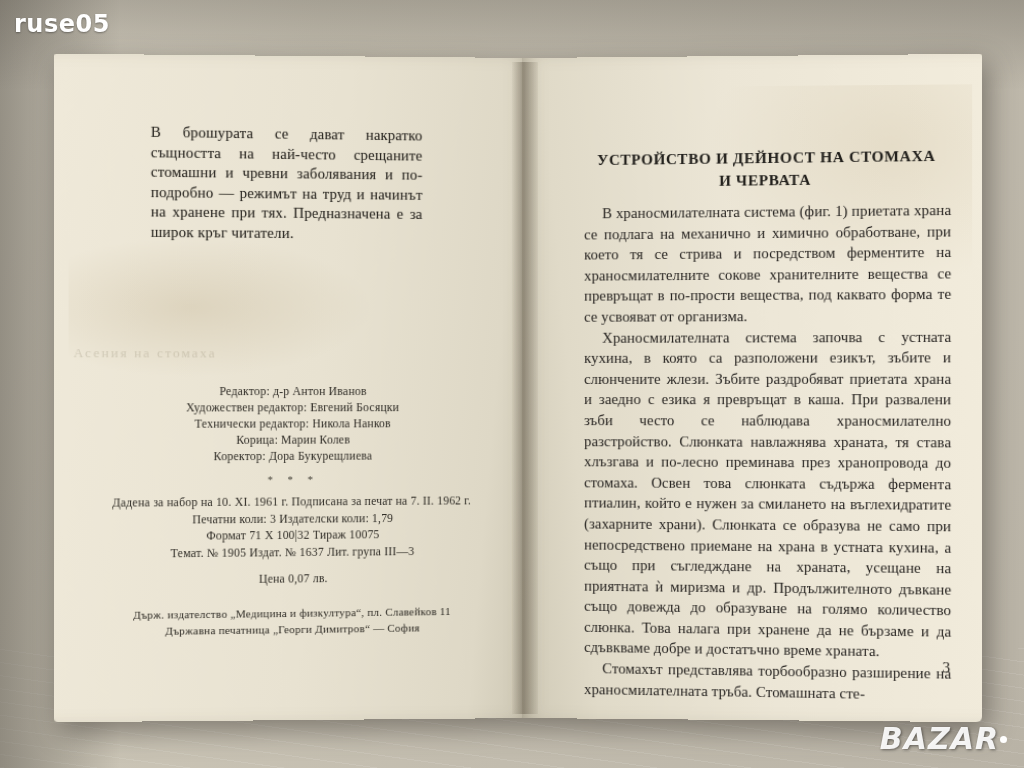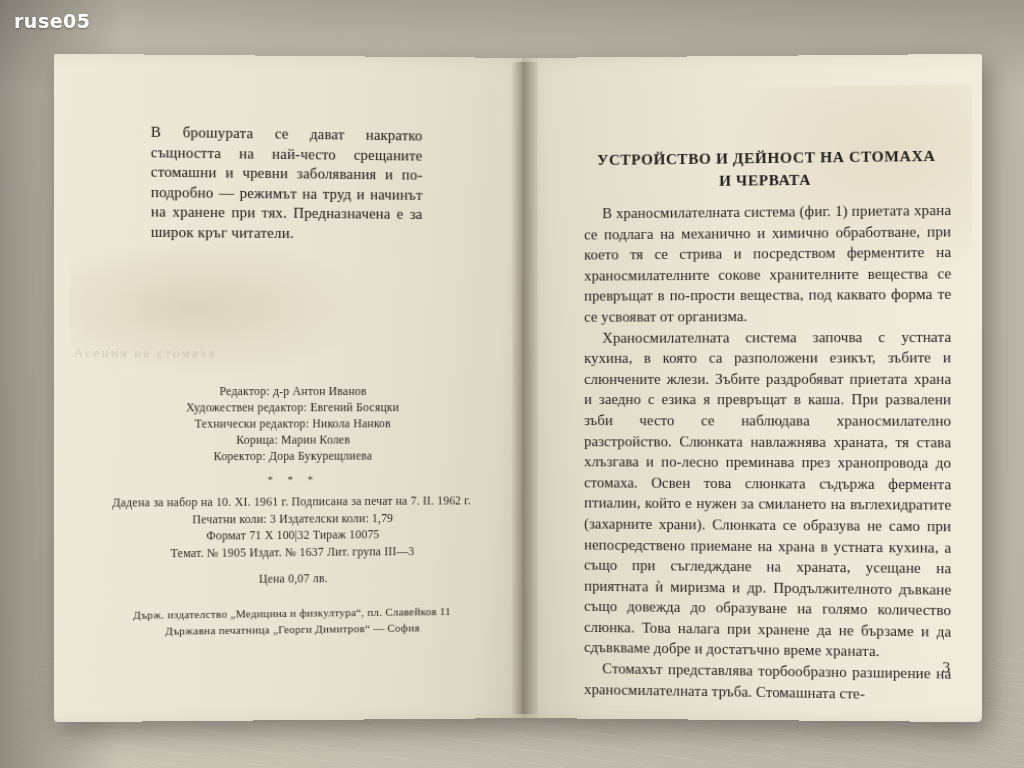--- a/index.html
+++ b/index.html
@@ -220,21 +220,21 @@
     font-size: 15px;
     color: #2a2722;
   }
 
   
   .wm-topleft {
     position: absolute;
     left: 14px;
     top: 10px;
     font-family: "DejaVu Sans", sans-serif;
-    font-size: 19px;
+    font-size: 24px;
     font-weight: bold;
     color: #ffffff;
     text-shadow: 0 1px 2px rgba(0,0,0,0.35);
     letter-spacing: 0.5px;
   }
   .wm-bazar {
     position: absolute;
     right: 16px;
     bottom: 12px;
     font-family: "DejaVu Sans", sans-serif;
@@ -320,14 +320,17 @@
         <div class="page-number">3</div>
 
       </div>
     </div>
 
     <div class="gutter"></div>
   </div>
 
   <div class="wm-topleft">ruse05</div>
 
+  <div class="wm-bazar">
+    <span>BAZAR</span><span class="dot"></span>
+  </div>
 
 </div>
 
 </body></html>

